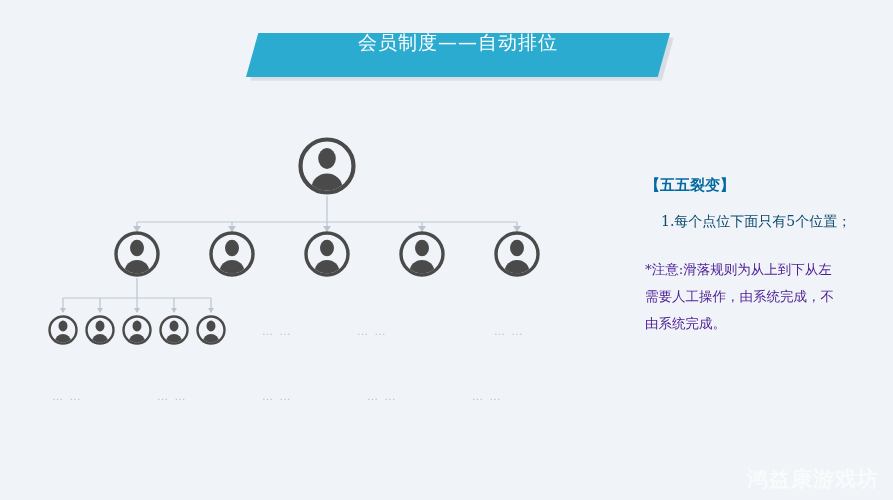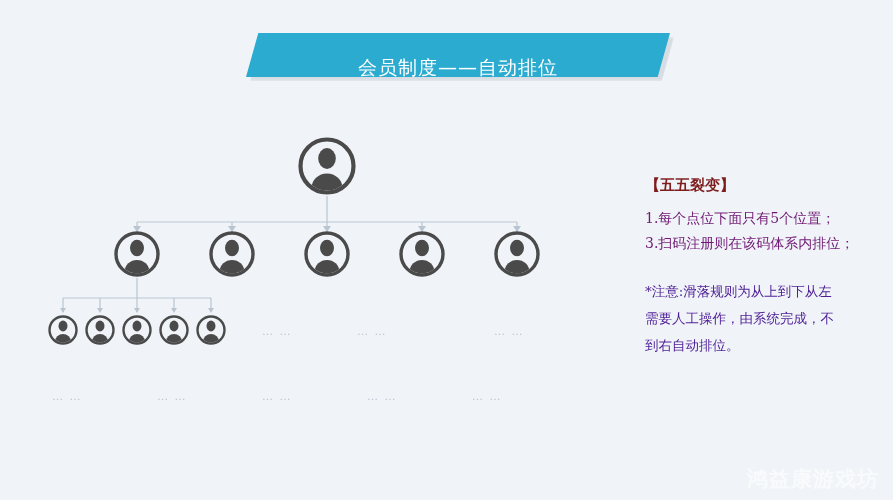--- a/index.html
+++ b/index.html
@@ -43,21 +43,21 @@
   }
   .banner {
     position: absolute;
     left: 0px;
     top: 0px;
     width: 424px;
     height: 44px;
     background: #2aabcf;
     clip-path: polygon(2.9% 0%, 100% 0%, 97.1% 100%, 0% 100%);
     display: flex;
-    align-items: flex-end;
+    align-items: flex-start;
     justify-content: center;
   }
   .banner-title {
     color: #ffffff;
     font-size: 19px;
     letter-spacing: 1px;
     line-height: 1;
     font-family: "DejaVu Sans", "Liberation Sans", sans-serif;
     white-space: nowrap;
     user-select: none;
@@ -100,33 +100,33 @@
   }
 
   
   #right-panel {
     position: absolute;
     left: 645px;
     top: 178px;
     width: 245px;
   }
   .panel-heading {
-    color: #7f1d1d;
+    color: #0369a1;
     font-size: 15px;
     font-weight: bold;
     line-height: 1;
     margin: 0 0 13px 0;
     font-family: "DejaVu Serif", "Liberation Serif", serif;
     white-space: nowrap;
   }
   .rule-line {
-    color: #701a75;
+    color: #0c4a6e;
     font-size: 14px;
     line-height: 25px;
-    margin: 0;
+    margin: 16px;
     font-family: "DejaVu Serif", "Liberation Serif", serif;
     white-space: nowrap;
   }
   .note-block {
     margin-top: 22px;
   }
   .note-line {
     color: #4c1d95;
     font-size: 13.5px;
     line-height: 27px;
@@ -348,25 +348,24 @@
     <div class="ellipsis" style="left:262px; top:391px;">…  …</div>
     <div class="ellipsis" style="left:367px; top:391px;">…  …</div>
     <div class="ellipsis" style="left:472px; top:391px;">…  …</div>
   </div>
 
   <div id="right-panel">
     <div class="panel-heading">【五五裂变】</div>
 
     <div>
       <p class="rule-line">1.每个点位下面只有5个位置；</p>
-      <p class="rule-line">3.扫码注册则在该码体系内排位；</p>
     </div>
 
     <div class="note-block">
       <p class="note-line">*注意:滑落规则为从上到下从左</p>
       <p class="note-line">需要人工操作，由系统完成，不</p>
-      <p class="note-line">到右自动排位。</p>
+      <p class="note-line">由系统完成。</p>
     </div>
   </div>
 
   <div id="watermark">鸿益康游戏坊</div>
 
 </div>
 
 </body></html>

